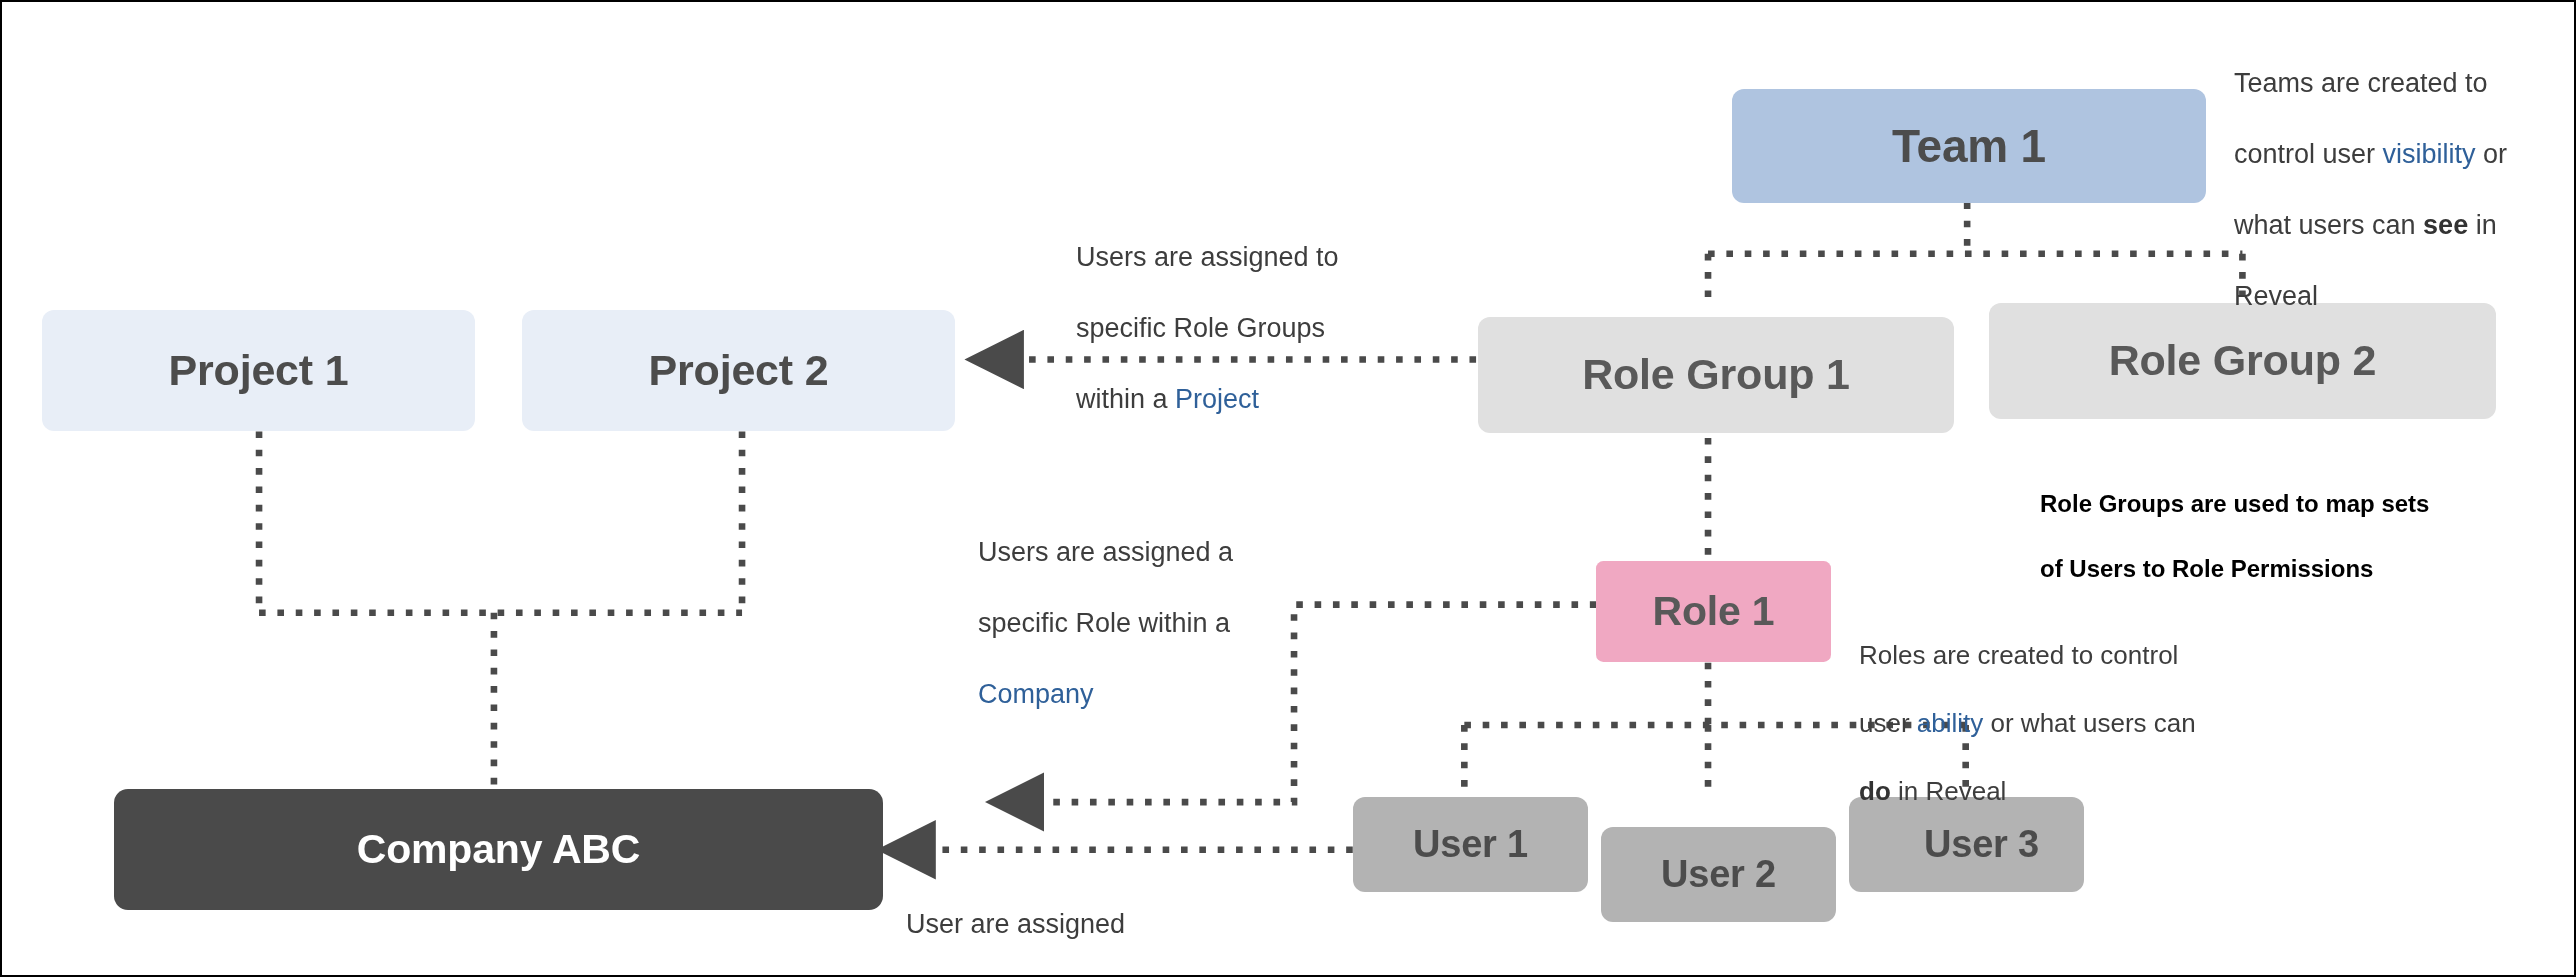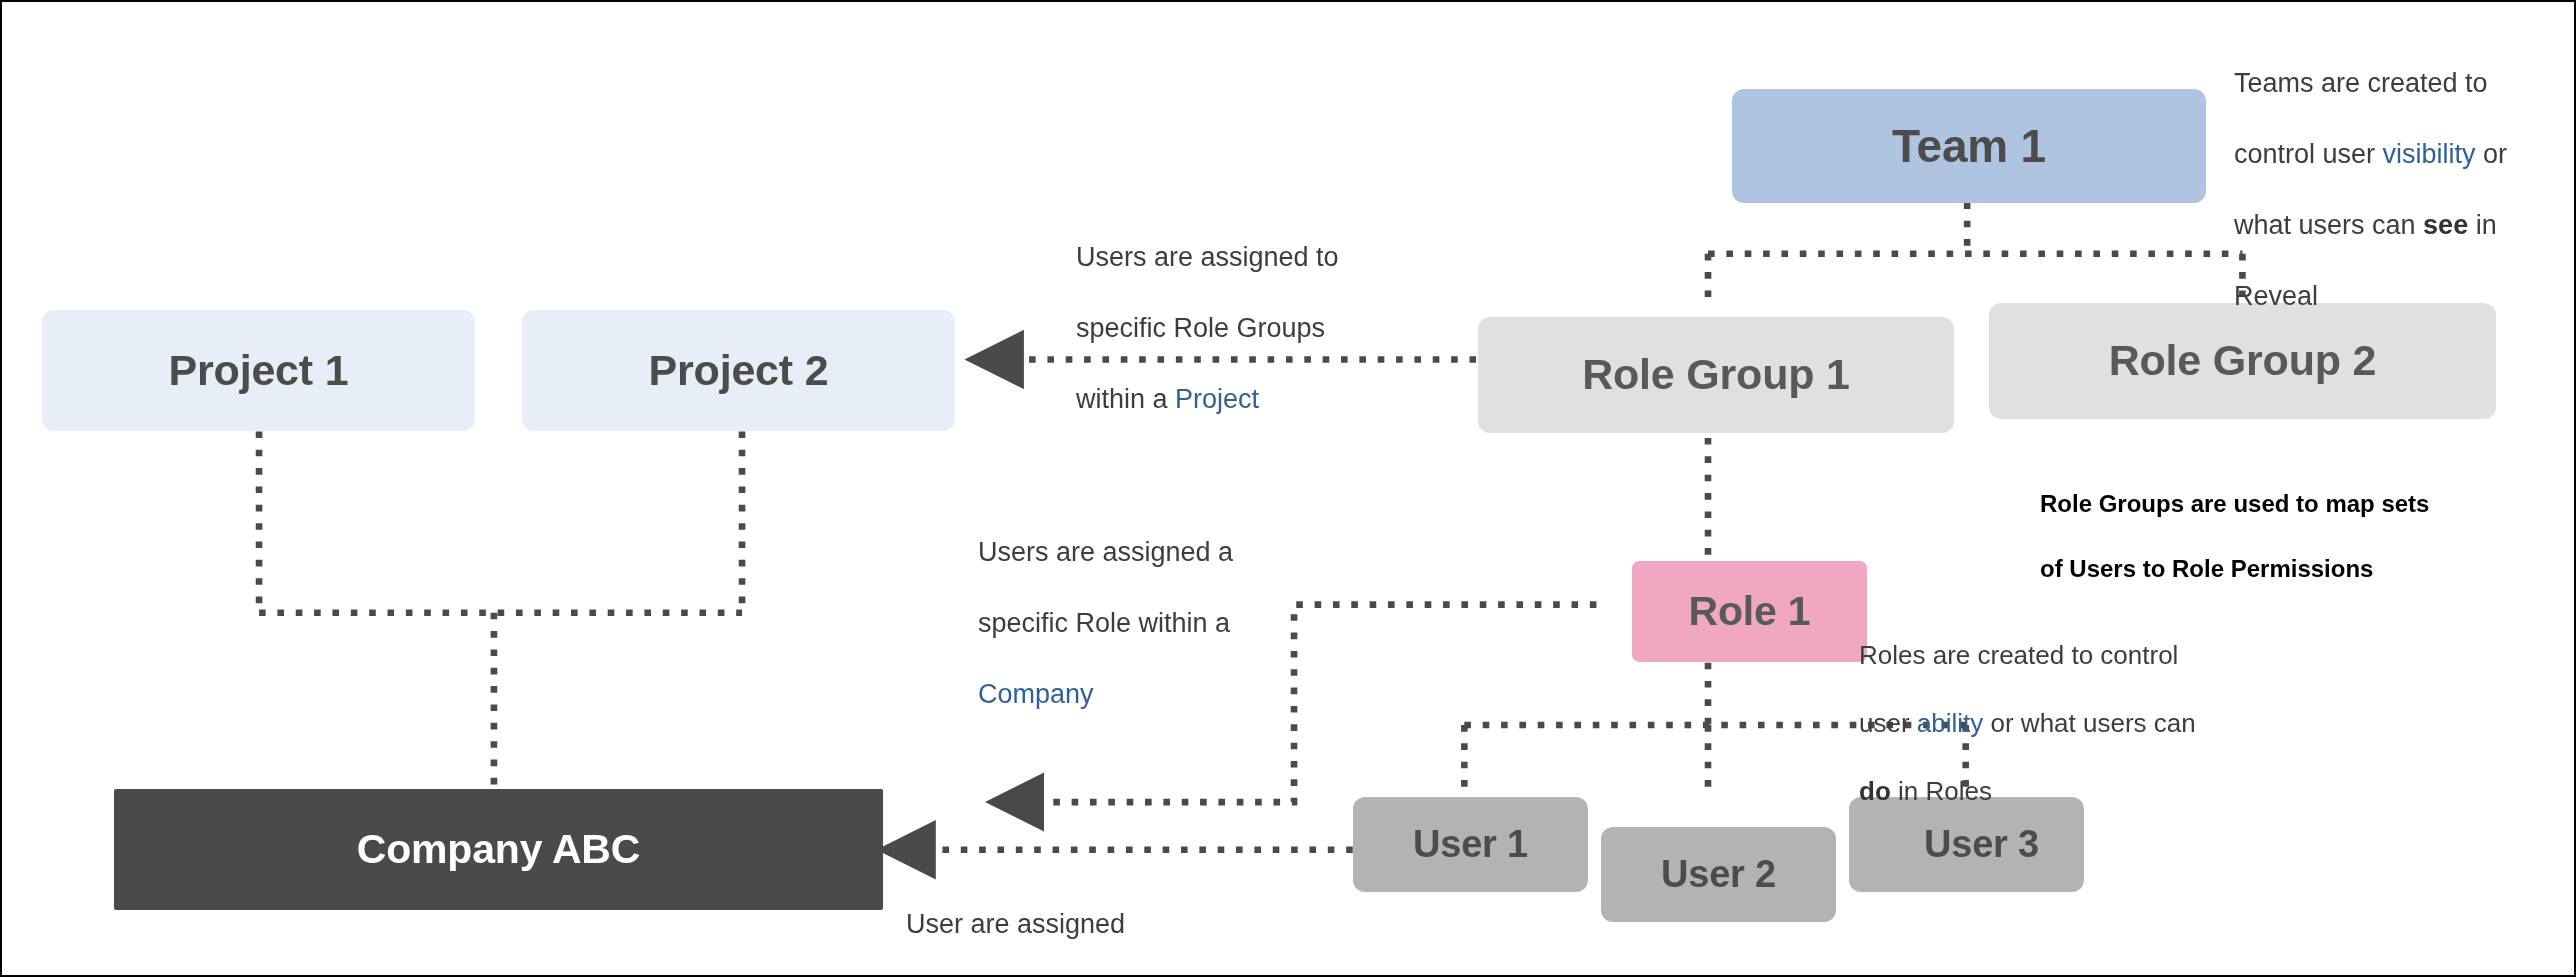--- a/index.html
+++ b/index.html
@@ -64,21 +64,21 @@
 
   .n-user {
     background: #b3b3b3;
     color: #4c4c4c;
   }
   .n-user .node-label { font-size: 38px; }
 
   .n-company {
     background: #4a4a4a;
     color: #ffffff;
-    border-radius: 2px;
+    border-radius: 14px;
   }
   .n-company .node-label { font-size: 41px; }
 
   .note {
     position: absolute;
     color: #3d3d3d;
     font-size: 27px;
     line-height: 1.31;
     white-space: pre-line;
   }
@@ -149,21 +149,21 @@
   </div>
 
   <div class="node n-rolegroup" style="left:1476px; top:315px; width:476px; height:116px;">
     <span class="node-label">Role Group 1</span>
   </div>
 
   <div class="node n-rolegroup" style="left:1987px; top:301px; width:507px; height:116px;">
     <span class="node-label">Role Group 2</span>
   </div>
 
-  <div class="node n-role" style="left:1594px; top:559px; width:235px; height:101px; border-radius:7.3px;margin-left:36px;">
+  <div class="node n-role" style="left:1594px; top:559px; width:235px; height:101px; border-radius:7.3px;">
     <span class="node-label">Role 1</span>
   </div>
 
   <div class="node n-user" style="left:1351px; top:795px; width:235px; height:95px;">
     <span class="node-label">User 1</span>
   </div>
 
   <div class="node n-user" style="left:1599px; top:825px; width:235px; height:95px;">
     <span class="node-label">User 2</span>
   </div>
@@ -196,21 +196,21 @@
 
   <div class="note" style="left:976px; top:498px; width:338px;">
     <span>Users are assigned a</span><br>
     <span>specific Role within a</span><br>
     <span class="hl">Company</span>
   </div>
 
   <div class="note" style="left:1857px; top:602px; width:440px; font-size:26px;">
     <span>Roles are created to control</span><br>
     <span>user </span><span class="hl">ability</span><span> or what users can</span><br>
-    <span class="bd">do</span><span> in Roles</span>
+    <span class="bd">do</span><span> in Reveal</span>
   </div>
 
   <div class="note" style="left:904px; top:870px; width:316px;">
     <span>User are assigned</span><br>
     
   </div>
 
 </div>
 
 

